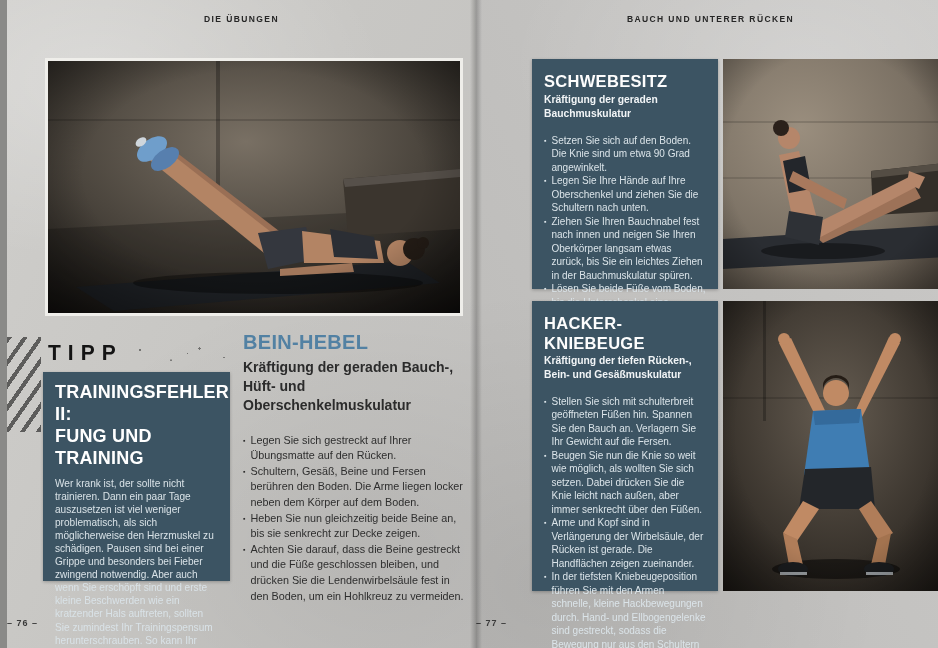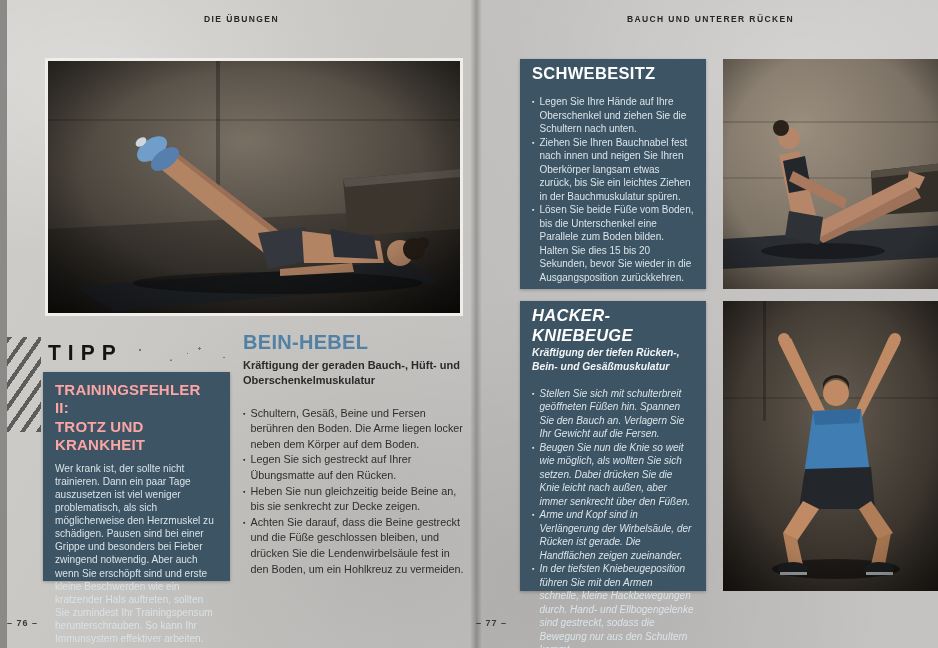--- a/index.html
+++ b/index.html
@@ -58,34 +58,34 @@
   .tip-label{
     position:absolute;left:41px;top:340px;
     font-size:21px;font-weight:bold;letter-spacing:7px;color:#141414;
     transform:scaleY(1.06);transform-origin:left top;
   }
   .panel{
     background:#3c5463;color:#dde6ea;box-sizing:border-box;
     box-shadow:0 1px 3px rgba(0,0,0,.25);
   }
   .tip-box{position:absolute;left:36px;top:372px;width:187px;height:209px;padding:9px 12px;}
-  .tip-title{font-size:15px;font-weight:bold;line-height:1.23;color:#fca5a5;letter-spacing:.2px;}
+  .tip-title{font-size:18px;font-weight:bold;line-height:1.23;color:#ffffff;letter-spacing:.2px;}
   .tip-body{margin-top:7px;font-size:10.1px;line-height:13.1px;color:#d9e2e7;}
 
   .exercise-col{position:absolute;left:236px;top:330px;width:221px;}
   .ex-title{font-size:20px;font-weight:bold;color:#5281a3;letter-spacing:.3px;transform:scaleY(1.05);transform-origin:left top;}
-  .ex-sub{margin-top:5px;font-size:11px;font-weight:bold;color:#2b2b2b;line-height:1.35;}
+  .ex-sub{margin-top:5px;font-size:14px;font-weight:bold;color:#2b2b2b;line-height:1.35;}
   ul.instructions{list-style:none;margin:0;padding:0;}
   .exercise-col ul.instructions{margin-top:18px;font-size:10.8px;line-height:15.6px;color:#2e2e2e;}
   ul.instructions li{display:flex;align-items:flex-start;}
   ul.instructions .bullet{flex:0 0 auto;font-size:7px;line-height:inherit;margin-right:5px;transform:translateY(-0.5px);}
 
-  .panel-ex{position:absolute;left:44px;width:186px;padding:4px 12px;}
+  .panel-ex{position:absolute;left:56px;width:186px;padding:12px 12px;}
   .panel-ex-1{top:59px;height:230px;}
-  .panel-ex-2{top:301px;height:290px;font-style:italic;}
+  .panel-ex-2{top:301px;height:290px;}
   .panel-ex .ex-title{font-size:16.5px;color:#fdfdfd;}
   .panel-ex .ex-sub{color:#f2f5f7;font-size:10.3px;margin-top:3px;}
   .panel-ex ul.instructions{margin-top:13px;font-size:10px;line-height:13.5px;color:#dbe4e9;}
 </style>
 </head>
 <body>
 
 <div class="spread">
 
   <div class="page page-left">
@@ -134,38 +134,38 @@
       </svg>
     </div>
 
     <div class="grunge"></div>
     <div class="speckles"></div>
     <div class="tip-label">TIPP</div>
 
     <div class="panel tip-box">
       <div class="tip-title">
         <div>TRAININGSFEHLER II:</div>
-        <div>TROTZ UND KRANKHEIT</div>
+        <div>FUNG UND TRAINING</div>
       </div>
       <div class="tip-body">Wer krank ist, der sollte nicht trainieren. Dann ein paar Tage auszusetzen ist viel weniger problematisch, als sich möglicherweise den Herzmuskel zu schädigen. Pausen sind bei einer Grippe und besonders bei Fieber zwingend notwendig. Aber auch wenn Sie erschöpft sind und erste kleine Beschwerden wie ein kratzender Hals auftreten, sollten Sie zumindest Ihr Trainingspensum herunterschrauben. So kann Ihr Immunsystem effektiver arbeiten.</div>
     </div>
 
     <div class="exercise-col">
       <div class="ex-title">BEIN-HEBEL</div>
       <div class="ex-sub">Kräftigung der geraden Bauch-, Hüft- und Oberschenkelmuskulatur</div>
       <ul class="instructions">
 
           <li>
             <span class="bullet">▪</span>
+            <span>Legen Sie sich gestreckt auf Ihrer Übungsmatte auf den Rücken.</span>
+          </li>
+
+          <li>
+            <span class="bullet">▪</span>
             <span>Schultern, Gesäß, Beine und Fersen berühren den Boden. Die Arme liegen locker neben dem Körper auf dem Boden.</span>
-          </li>
-
-          <li>
-            <span class="bullet">▪</span>
-            <span>Legen Sie sich gestreckt auf Ihrer Übungsmatte auf den Rücken.</span>
           </li>
 
           <li>
             <span class="bullet">▪</span>
             <span>Heben Sie nun gleichzeitig beide Beine an, bis sie senkrecht zur Decke zeigen.</span>
           </li>
 
 
           <li>
             <span class="bullet">▪</span>
@@ -175,22 +175,27 @@
     </div>
 
     <div class="page-number">– 76 –</div>
   </div>
 
   <div class="page page-right">
     <div class="page-header">BAUCH UND UNTERER RÜCKEN</div>
 
     <div class="panel panel-ex panel-ex-1">
       <div class="ex-title">SCHWEBESITZ</div>
+      <div class="ex-sub">Kräftigung der geraden Bauchmuskulatur</div>
       <ul class="instructions">
 
+          <li>
+            <span class="bullet">▪</span>
+            <span>Setzen Sie sich auf den Boden. Die Knie sind um etwa 90 Grad angewinkelt.</span>
+          </li>
 
           <li>
             <span class="bullet">▪</span>
             <span>Legen Sie Ihre Hände auf Ihre Oberschenkel und ziehen Sie die Schultern nach unten.</span>
           </li>
 
           <li>
             <span class="bullet">▪</span>
             <span>Ziehen Sie Ihren Bauchnabel fest nach innen und neigen Sie Ihren Oberkörper langsam etwas zurück, bis Sie ein leichtes Ziehen in der Bauchmuskulatur spüren.</span>
           </li>

